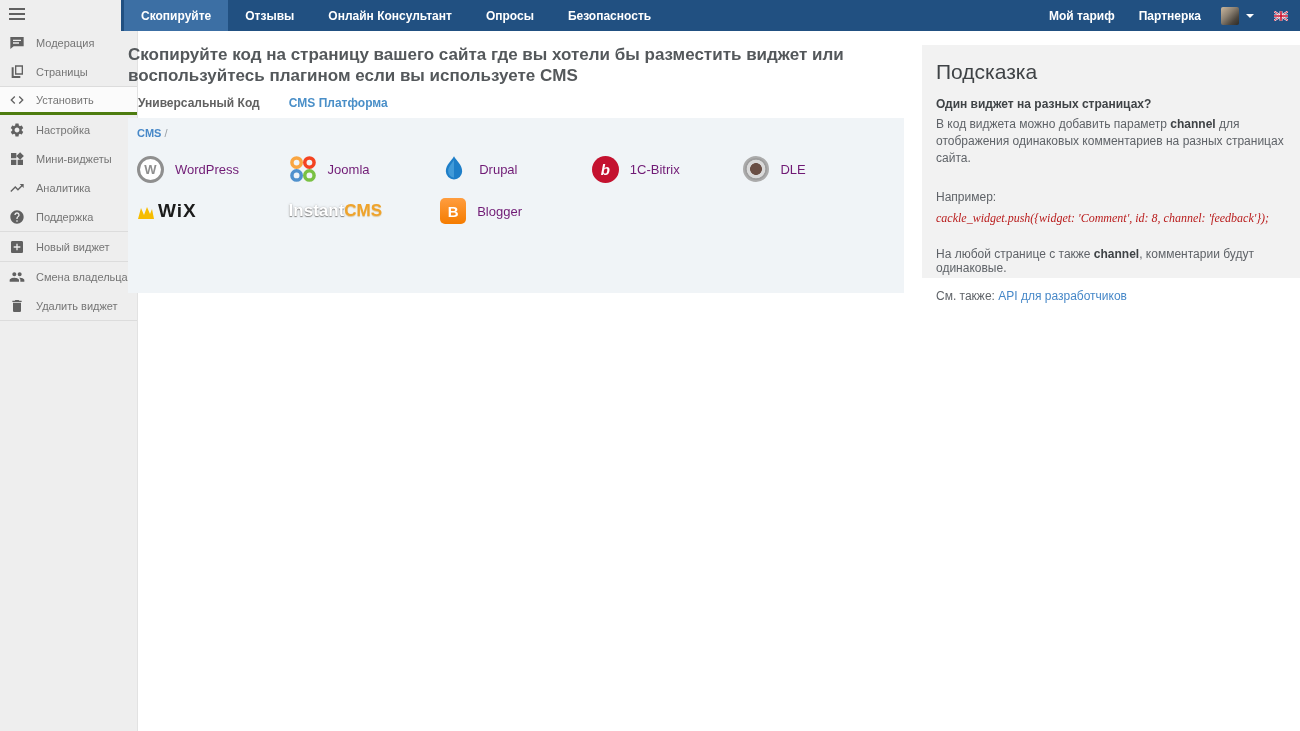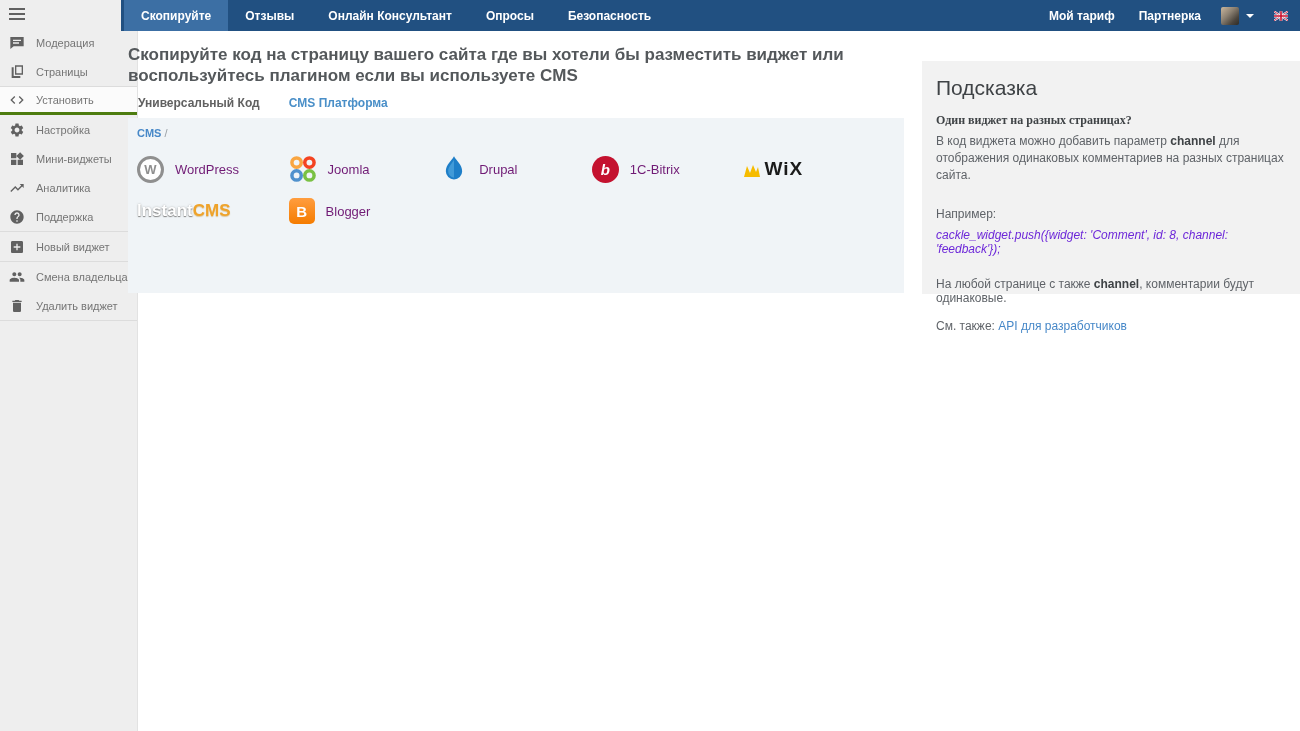--- a/index.html
+++ b/index.html
@@ -67,28 +67,28 @@
                color:#fff; display:flex; align-items:center; justify-content:center;
                font-size:15px; font-weight:700; }
   .logo-svg { width:28px; height:28px; display:block; }
   .instant-logo { font-size:17px; font-weight:700; letter-spacing:0; }
   .instant-part1 { color:#FFFFFF; text-shadow:0 1px 1px rgba(110,110,110,.8), 0 0 2px rgba(120,120,120,.5); }
   .instant-part2 { color:#EFA32B; text-shadow:0 1px 1px rgba(190,130,20,.4); }
   .wix-wrap { display:flex; align-items:flex-end; gap:3px; }
   .wix-text { font-size:19px; font-weight:700; color:#1B1B1B; letter-spacing:1px; line-height:18px; }
 
   
-  .hint { position:absolute; left:922px; top:61px; width:378px; height:233px;
+  .hint { position:absolute; left:922px; top:45px; width:378px; height:233px;
           background:#F2F2F2; padding:13px 14px; }
   .hint-title { font-size:21px; font-weight:400; color:#3F4346; margin:2px 0 13px; }
-  .hint-q { font-size:12px; font-weight:700; color:#3F4346; margin-bottom:5px;font-family:Liberation Serif, serif; }
+  .hint-q { font-size:12px; font-weight:700; color:#3F4346; margin-bottom:5px; }
   .hint-body { font-size:12px; color:#5F6368; line-height:17px; }
   .hint-bold { font-weight:700; color:#3F4346;margin-top:31px; }
   .hint-example { margin-top:23px; font-size:12px; color:#5F6368; }
-  .hint-code { margin-top:7px; font-size:12px; font-style:italic; color:#6d28d9; }
+  .hint-code { margin-top:7px; font-size:12px; font-style:italic; color:#b91c1c;font-family:Liberation Serif, serif; }
   .hint-note { margin-top:21px; font-size:12px; color:#5F6368; }
   .hint-see { margin-top:14px; font-size:12px; color:#5F6368; }
   .hint-link { color:#4788C8; cursor:pointer; text-decoration:none; }
 </style>
 </head>
 <body>
 
 <div class="sidebar">
   <div class="hamburger">
     <span class="bars">
@@ -270,20 +270,24 @@
       <span class="p-label">Drupal</span>
     </div>
 
     <div class="platform">
       <span class="bx-circle">
           <span>b</span>
         </span>
       <span class="p-label">1C-Bitrix</span>
     </div>
 
+    <div class="platform">
+      <span class="dle-circle"></span>
+      <span class="p-label">DLE</span>
+    </div>
 
     <div class="platform">
       <span class="wix-wrap">
         <svg width="18" height="14" viewBox="0 0 18 14">
           <path d="M1 13 L4 2 L7 9 L10 1 L13 8 L15 3 L17 13 Z" fill="#F6BC00"></path>
         </svg>
         <span class="wix-text">WiX</span>
       </span>
     </div>
 

